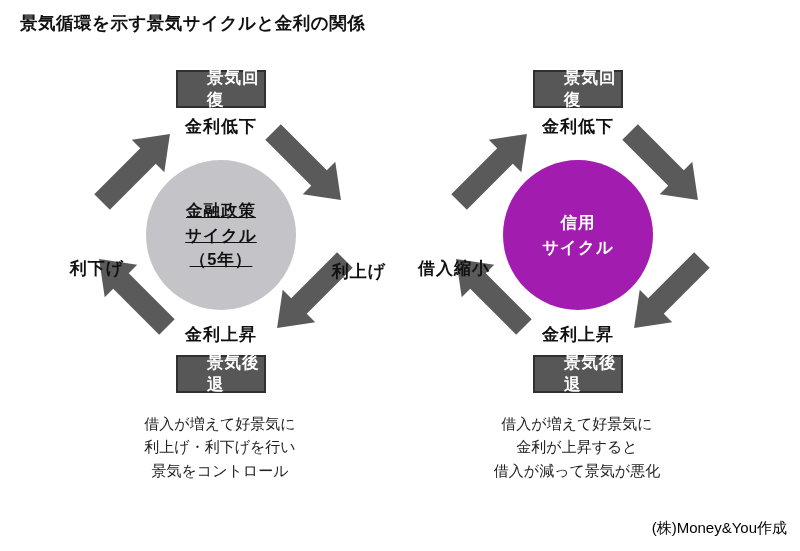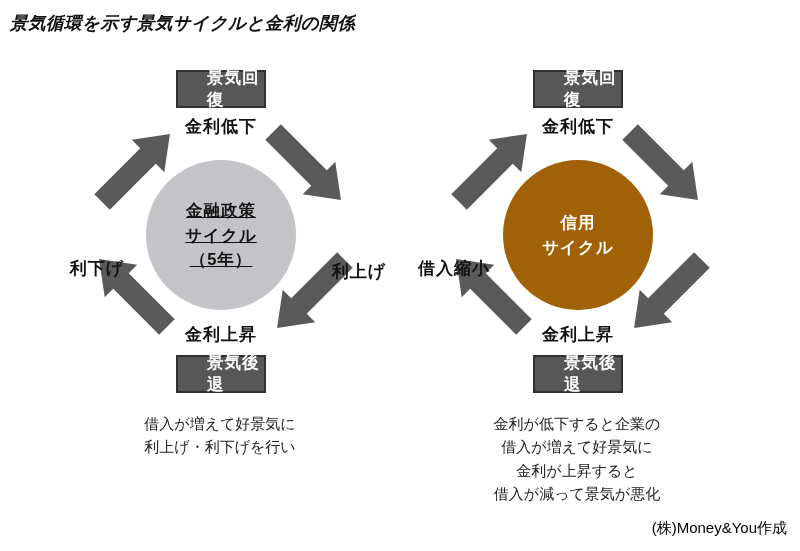--- a/index.html
+++ b/index.html
@@ -5,24 +5,23 @@
   * { margin: 0; padding: 0; box-sizing: border-box; }
   html, body { background: #ffffff; }
   body {
     width: 800px; height: 551px;
     position: relative;
     font-family: "Liberation Sans", "DejaVu Sans", sans-serif;
     color: #1a1a1a;
     overflow: hidden;
   }
   .page-title {
-    position: absolute; left: 10px; top: 11px;
+    position: absolute; left: 20px; top: 11px;
     font-size: 17.5px; font-weight: bold; letter-spacing: 0.5px;
     color: #111111;
-    font-style: italic;
   }
   .diagram {
     position: absolute; top: 60px;
     width: 340px; height: 335px;
   }
   .diagram.left  { left: 60px; }
   .diagram.right { left: 417px; }
   .arrows-svg { position: absolute; left: 0; top: 0; width: 340px; height: 340px; }
   .phase-box {
     position: absolute; left: 116px; width: 90px; height: 38px;
@@ -100,32 +99,32 @@
 <section class="diagram right">
   <svg class="arrows-svg" viewBox="0 0 340 340" aria-hidden="true">
     <path transform="translate(76,108) rotate(-45)" d="M -48,-11 H 17 V -23 L 48,0 L 17,23 V 11 H -48 Z" fill="#5a5a5a"></path>
     <path transform="translate(247,106) rotate(45)" d="M -48,-11 H 17 V -23 L 48,0 L 17,23 V 11 H -48 Z" fill="#5a5a5a"></path>
     <path transform="translate(251,234) rotate(135)" d="M -48,-11 H 17 V -23 L 48,0 L 17,23 V 11 H -48 Z" fill="#5a5a5a"></path>
     <path transform="translate(73,233) rotate(-135)" d="M -48,-11 H 17 V -23 L 48,0 L 17,23 V 11 H -48 Z" fill="#5a5a5a"></path>
   </svg>
   <div class="phase-box top" style="background-color: rgb(87, 87, 87);">景気回復</div>
   <div class="rate-label top">金利低下</div>
   <div class="side-label left">借入縮小</div>
-  <div class="cycle-circle dark" style="background-color: #a16207;">
+  <div class="cycle-circle dark" style="background-color: #a21caf;">
     <span>信用</span>
     <span>サイクル</span>
   </div>
   <div class="rate-label bottom">金利上昇</div>
   <div class="phase-box bottom" style="background-color: rgb(87, 87, 87);">景気後退</div>
 </section>
 
 <div class="caption left">
   <div>借入が増えて好景気に</div>
   <div>利上げ・利下げを行い</div>
+  <div>景気をコントロール</div>
 </div>
 <div class="caption right">
-  <div>金利が低下すると企業の</div>
   <div>借入が増えて好景気に</div>
   <div>金利が上昇すると</div>
   <div>借入が減って景気が悪化</div>
 </div>
 
 <div class="credit">(株)Money&amp;You作成</div>
 
 </body></html>

